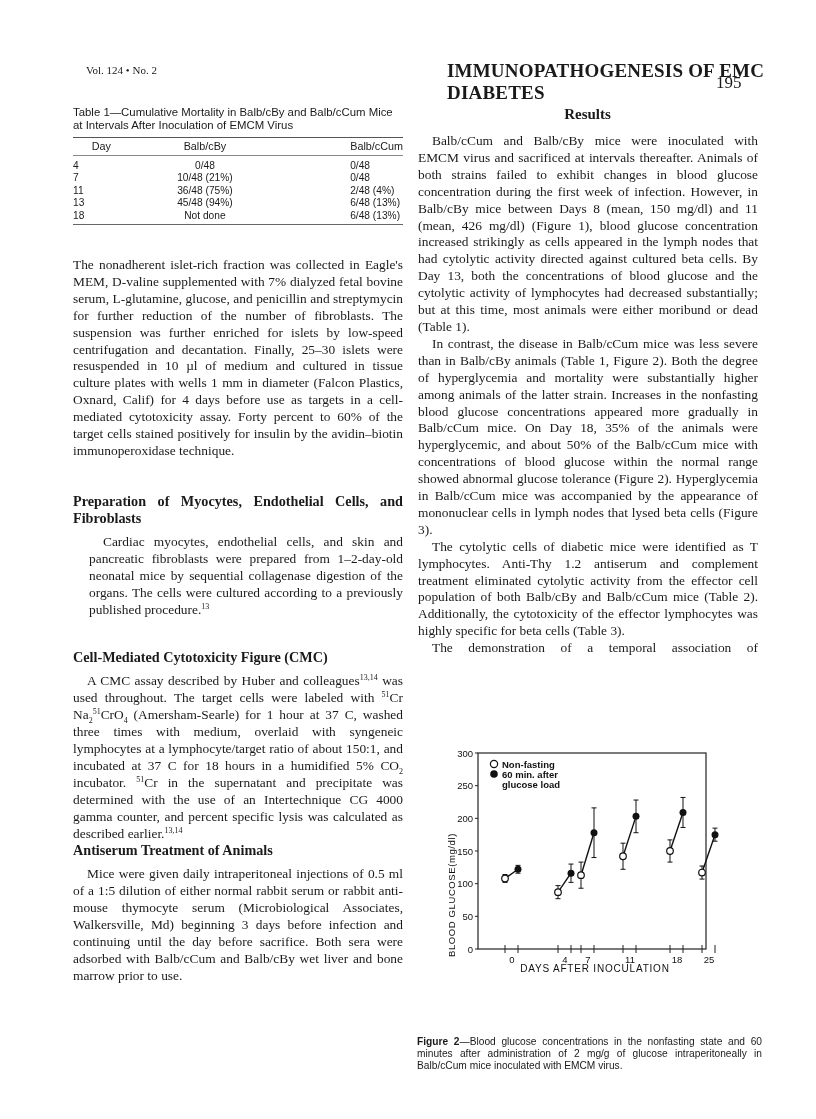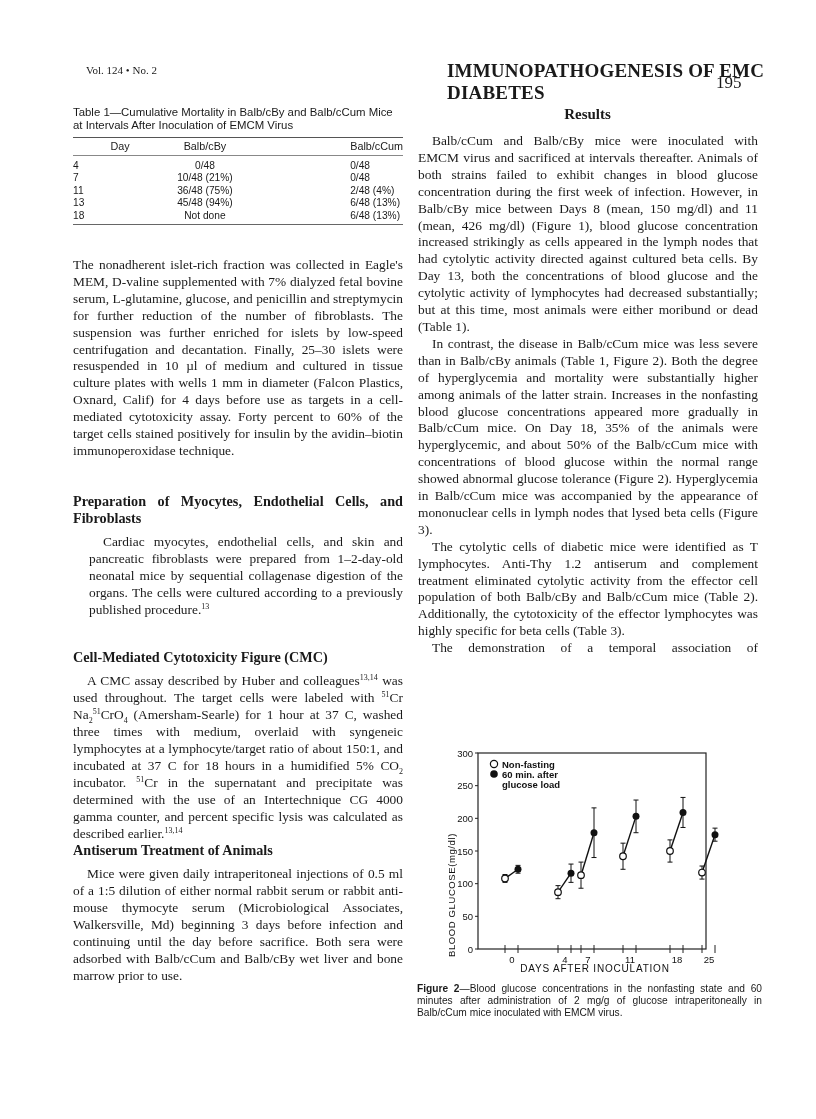--- a/index.html
+++ b/index.html
@@ -8,30 +8,30 @@
   .abs { position: absolute; }
   .running-left { left: 74px; top: 64px; font-size: 11px; margin-left: 12px; }
   .running-right { left: 447px; top: 60px; font-size: 19px; font-weight: bold; letter-spacing: 0.2px; }
   .page-num { left: 716px; top: 73px; font-size: 17px; }
   .col { position: absolute; width: 330px; font-size: 13.4px; line-height: 16.9px; text-align: justify; }
   .col p { margin: 0; }
   .indent { text-indent: 14px; }
   .table-title { left: 73px; top: 106px; width: 330px; font-family: "Liberation Sans", "DejaVu Sans", sans-serif; font-size: 11.4px; line-height: 13px; }
   table.t1 { position: absolute; left: 73px; top: 137px; width: 330px; border-collapse: collapse;
              font-family: "Liberation Sans", "DejaVu Sans", sans-serif; font-size: 10.2px; }
-  table.t1 th { font-weight: normal; text-align: right; padding: 2px 0 3px 0; border-top: 1.5px solid #555; border-bottom: 1px solid #888; font-size: 10.8px; }
+  table.t1 th { font-weight: normal; text-align: center; padding: 2px 0 3px 0; border-top: 1.5px solid #555; border-bottom: 1px solid #888; font-size: 10.8px; }
   table.t1 td { padding: 0; line-height: 12.4px; }
   table.t1 tr.first td { padding-top: 4px; }
   table.t1 tr.last td { border-bottom: 1.5px solid #666; padding-bottom: 2px; }
   .c1 { width: 60px; } .c2 { width: 160px; text-align: center !important; } .c3 { padding-left: 70px !important; }
   td.c2 { text-align: center; }
   td.c3 { padding-left: 70px; }
   h3 { margin: 0; font-size: 14.2px; line-height: 17px; font-weight: bold; }
   .results-head { position: absolute; left: 415px; top: 106px; width: 345px; text-align: center; font-weight: bold; font-size: 15px; }
-  .caption { left: 417px; top: 983px; width: 345px; font-family: "Liberation Sans", "DejaVu Sans", sans-serif; font-size: 10.2px; line-height: 11.8px; text-align: justify; }
+  .caption { left: 417px; top: 1036px; width: 345px; font-family: "Liberation Sans", "DejaVu Sans", sans-serif; font-size: 10.2px; line-height: 11.8px; text-align: justify; }
   sup { font-size: 8px; line-height: 0; }
   sub { font-size: 8px; line-height: 0; }
   svg text { font-family: "Liberation Sans", "DejaVu Sans", sans-serif; }
 </style>
 </head>
 <body>
 
 <div class="abs running-left">Vol. 124 • No. 2</div>
 <div class="abs running-right">IMMUNOPATHOGENESIS OF EMC DIABETES</div>
 <div class="abs page-num">195</div>

